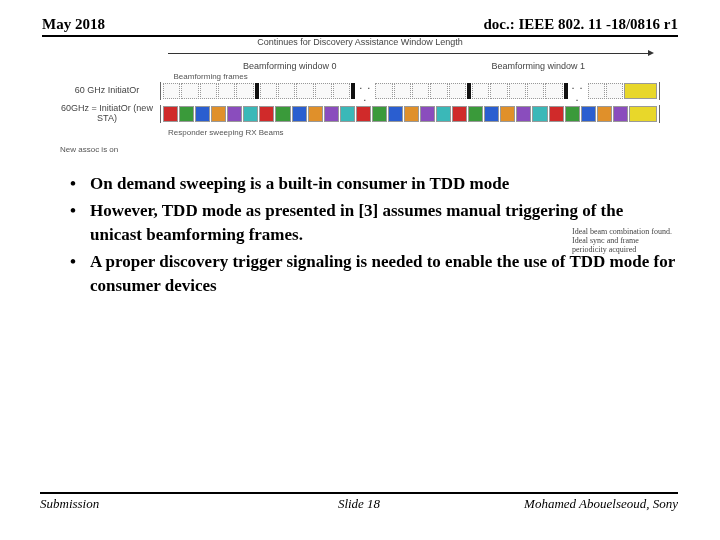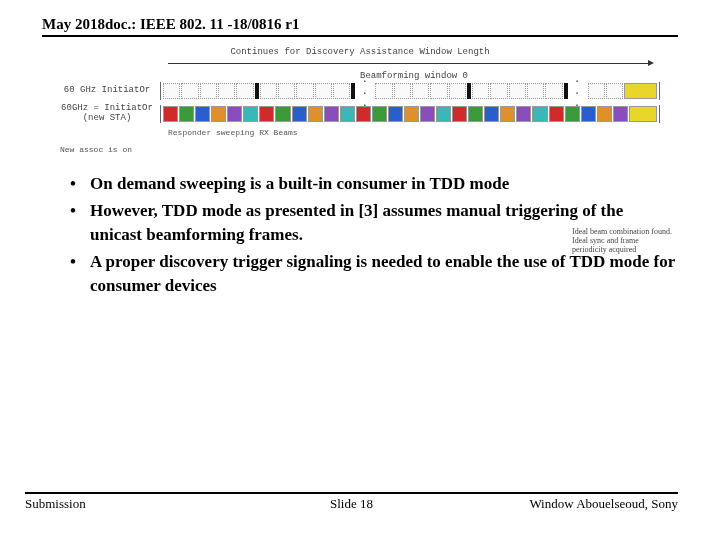--- a/index.html
+++ b/index.html
@@ -12,38 +12,38 @@
     position: relative;
     overflow: hidden;
   }
   .page {
     padding: 16px 42px 0 42px;
     height: 100%;
     position: relative;
   }
   .header-row {
     display: flex;
-    justify-content: flex-start;
+    justify-content: space-between;
     align-items: flex-end;
     font-weight: bold;
     font-size: 15px;
     border-bottom: 2px solid #000;
     padding-bottom: 2px;
   }
   .title {
     text-align: center;
     font-weight: bold;
     font-size: 26px;
     margin-top: 26px;
     margin-bottom: 10px;
   }
   .diagram {
-    margin: 10px auto 18px auto;
+    margin: 0 auto 18px auto;
     width: 600px;
-    font-family: Liberation Mono, monospace;
+    font-family: Liberation Sans, sans-serif;
     font-size: 9px;
     color: #444;
   }
   .diagram .topbar {
     text-align: center;
     font-size: 9px;
     margin-bottom: 2px;
   }
   .diagram .arrowline {
     position: relative;
@@ -140,46 +140,52 @@
     margin-bottom: 4px;
   }
   .bullets li::before {
     content: "•";
     position: absolute;
     left: 0;
     top: 0;
   }
   .footer {
     position: absolute;
-    left: 25px;
+    left: 40px;
     right: 42px;
     bottom: 28px;
     border-top: 2px solid #000;
     display: flex;
     justify-content: space-between;
     font-size: 13px;
     padding-top: 2px;
+    font-style: italic;
   }
   .footer .center { position: absolute; left: 0; right: 0; text-align: center; pointer-events: none; }
 </style>
 </head>
 <body>
 
 <div class="page">
   <div class="header-row">
     <span>May 2018</span>
     <span>doc.: IEEE 802. 11 -18/0816 r1</span>
   </div>
 
 
   <div class="diagram">
     <div class="topbar">Continues for Discovery Assistance Window Length</div>
     <div class="arrowline"></div>
     <div class="window-labels">
       <div class="wlabel">Beamforming window 0</div>
+      <div class="wlabel">Beamforming window 1</div>
+    </div>
+    <div class="window-labels">
+      <div class="wlabel bflabel" style="flex:0.35">Beamforming frames</div>
+      <div class="wlabel" style="flex:1.65"></div>
     </div>
 
     <div class="track-wrap">
       <div class="track-label">60 GHz InitiatOr</div>
       <div class="track">
         <div class="slot dash"></div>
           <div class="slot dash"></div>
           <div class="slot dash"></div>
           <div class="slot dash"></div>
           <div class="slot dash"></div>
@@ -254,15 +260,15 @@
 
   <ul class="bullets">
     <li>On demand sweeping is a built-in consumer in TDD mode</li>
     <li>However, TDD mode as presented in [3] assumes manual triggering of the unicast beamforming frames.</li>
     <li>A proper discovery trigger signaling is needed to enable the use of TDD mode for consumer devices</li>
   </ul>
 
   <div class="footer">
     <span>Submission</span>
     <span class="center">Slide 18</span>
-    <span>Window Abouelseoud, Sony</span>
+    <span>Mohamed Abouelseoud, Sony</span>
   </div>
 </div>
 
 </body></html>

